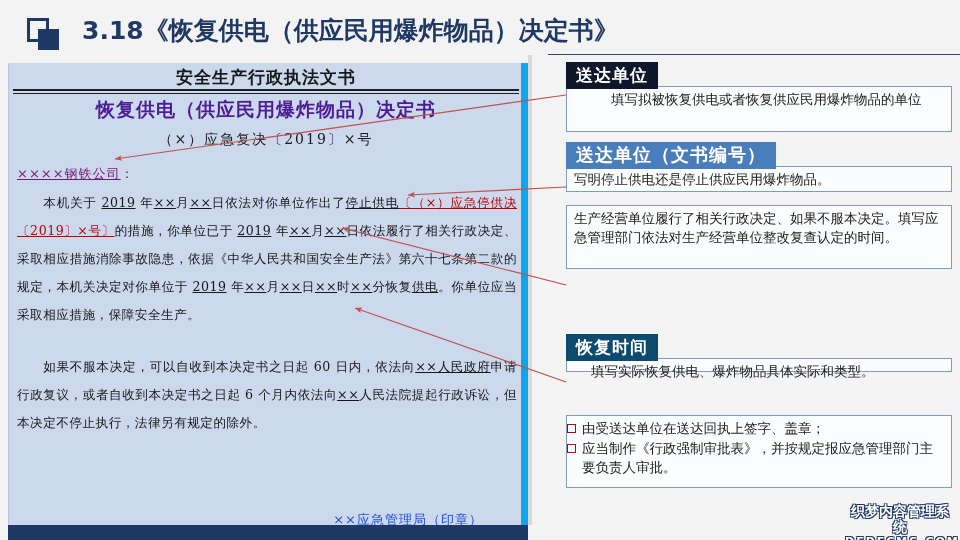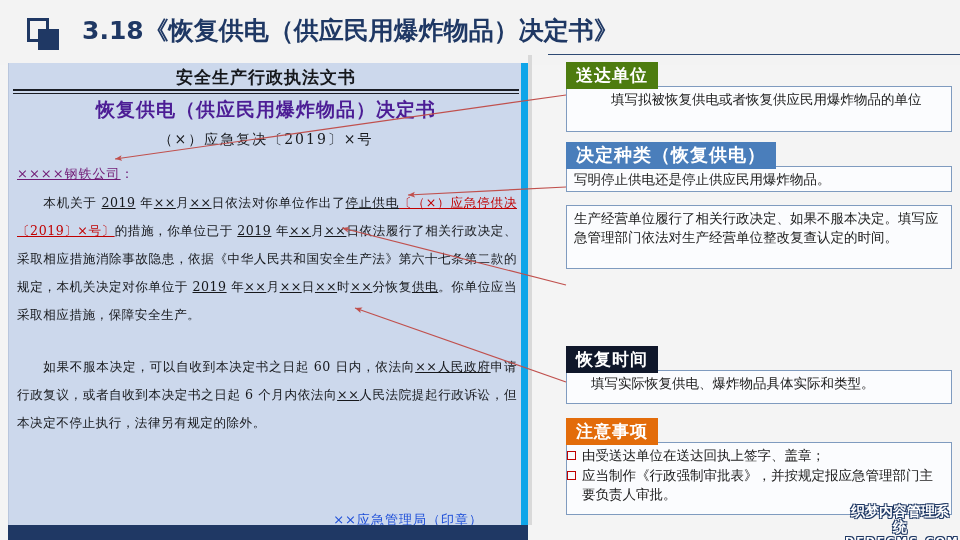--- a/index.html
+++ b/index.html
@@ -208,21 +208,21 @@
   #panel-2 { left: 566px; top: 142px; width: 386px; }
   #panel-2 .panel-tag { background: #4a7ebb; font-size: 18px; }
   #panel-2 .panel-body { height: 26px; }
 
   #panel-3 { left: 566px; top: 208px; width: 386px; }
   #panel-3 .panel-tag { background: #7030a0; }
   #panel-3 .panel-body { height: 64px; }
 
   #panel-4 { left: 566px; top: 334px; width: 386px; }
   #panel-4 .panel-tag { background: #76923c; }
-  #panel-4 .panel-body { height: 34px; padding-left: 24px; }
+  #panel-4 .panel-body { height: 14px; padding-left: 24px; }
 
   #panel-5 { left: 566px; top: 418px; width: 386px; }
   #panel-5 .panel-tag { background: #e36c0a; }
   #panel-5 .panel-body { height: 73px; padding-left: 0; }
 
   .bullet-row {
     display: flex;
     align-items: flex-start;
     margin-bottom: 1px;
   }
@@ -292,40 +292,39 @@
 
     <div class="doc-body" id="doc-para-2"><span class="indent"></span><span>如果不服本决定，可以自收到本决定书之日起 60 日内，依法向</span><span class="ul">××人民政府</span><span>申请行政复议，或者自收到本决定书之日起 6 个月内依法向</span><span class="ul">××</span><span>人民法院提起行政诉讼，但本决定不停止执行，法律另有规定的除外。</span></div>
 
     <div class="doc-sign" id="doc-sign-org">××应急管理局（印章）</div>
 
   </div>
   <div id="doc-scroll-edge"></div>
   <div id="doc-bottom-bar"></div>
 
   <div class="panel" id="panel-1">
-    <div class="panel-tag" style="background: #4d7c0f;">送达单位</div>
+    <div class="panel-tag" style="background: #0f172a;">送达单位</div>
     <div class="panel-body">填写拟被恢复供电或者恢复供应民用爆炸物品的单位</div>
   </div>
 
   <div class="panel" id="panel-2">
-    <div class="panel-tag" style="background: rgb(74, 126, 187);">决定种类（恢复供电）</div>
+    <div class="panel-tag" style="background: rgb(74, 126, 187);">送达单位（文书编号）</div>
     <div class="panel-body">写明停止供电还是停止供应民用爆炸物品。</div>
   </div>
 
   <div class="panel" id="panel-3">
     <div class="panel-body">生产经营单位履行了相关行政决定、如果不服本决定。填写应急管理部门依法对生产经营单位整改复查认定的时间。</div>
   </div>
 
   <div class="panel" id="panel-4">
-    <div class="panel-tag" style="background: #0f172a; margin-top: 12px;">恢复时间</div>
+    <div class="panel-tag" style="background: #0c4a6e;">恢复时间</div>
     <div class="panel-body">填写实际恢复供电、爆炸物品具体实际和类型。</div>
   </div>
 
   <div class="panel" id="panel-5">
-    <div class="panel-tag" style="background: rgb(227, 108, 10);">注意事项</div>
     <div class="panel-body">
       <div class="bullet-row">
         <div class="bullet-sq"></div>
         <div class="bullet-txt">由受送达单位在送达回执上签字、盖章；</div>
       </div>
       <div class="bullet-row">
         <div class="bullet-sq"></div>
         <div class="bullet-txt">应当制作《行政强制审批表》，并按规定报应急管理部门主要负责人审批。</div>
       </div>
     </div>

